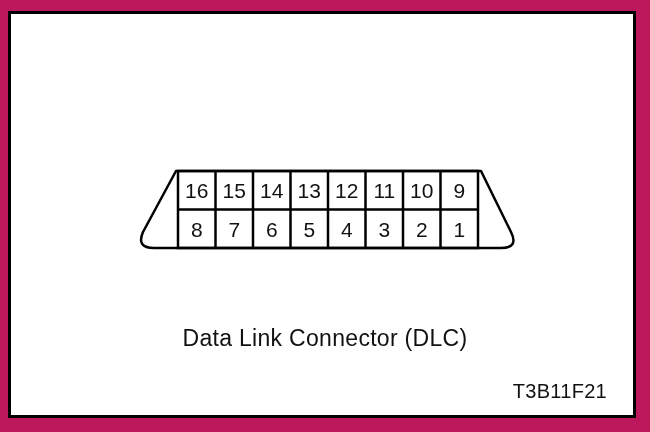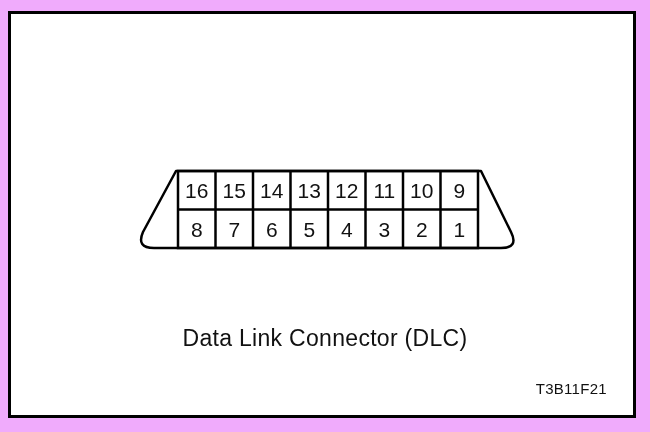--- a/index.html
+++ b/index.html
@@ -5,21 +5,21 @@
   html, body {
     margin: 0;
     padding: 0;
     background: #ffffff;
     font-family: "Liberation Sans", sans-serif;
   }
   .page {
     position: relative;
     width: 650px;
     height: 432px;
-    background: #f0abfc;
+    background: #be185d;
     overflow: hidden;
     text-decoration: underline;
   }
   .frame {
     position: absolute;
     left: 8px;
     top: 11px;
     width: 628px;
     height: 407px;
     border: 3px solid #000000;
@@ -46,21 +46,21 @@
     width: 650px;
     text-align: center;
     font-size: 23px;
     color: #111111;
     letter-spacing: 0.3px;
   }
   .figure-code {
     position: absolute;
     top: 380px;
     right: 43px;
-    font-size: 15px;
+    font-size: 20px;
     color: #111111;
     letter-spacing: 0.3px;
   }
 </style>
 </head>
 <body>
 
 <div class="page">
 
   <div class="frame"></div>

